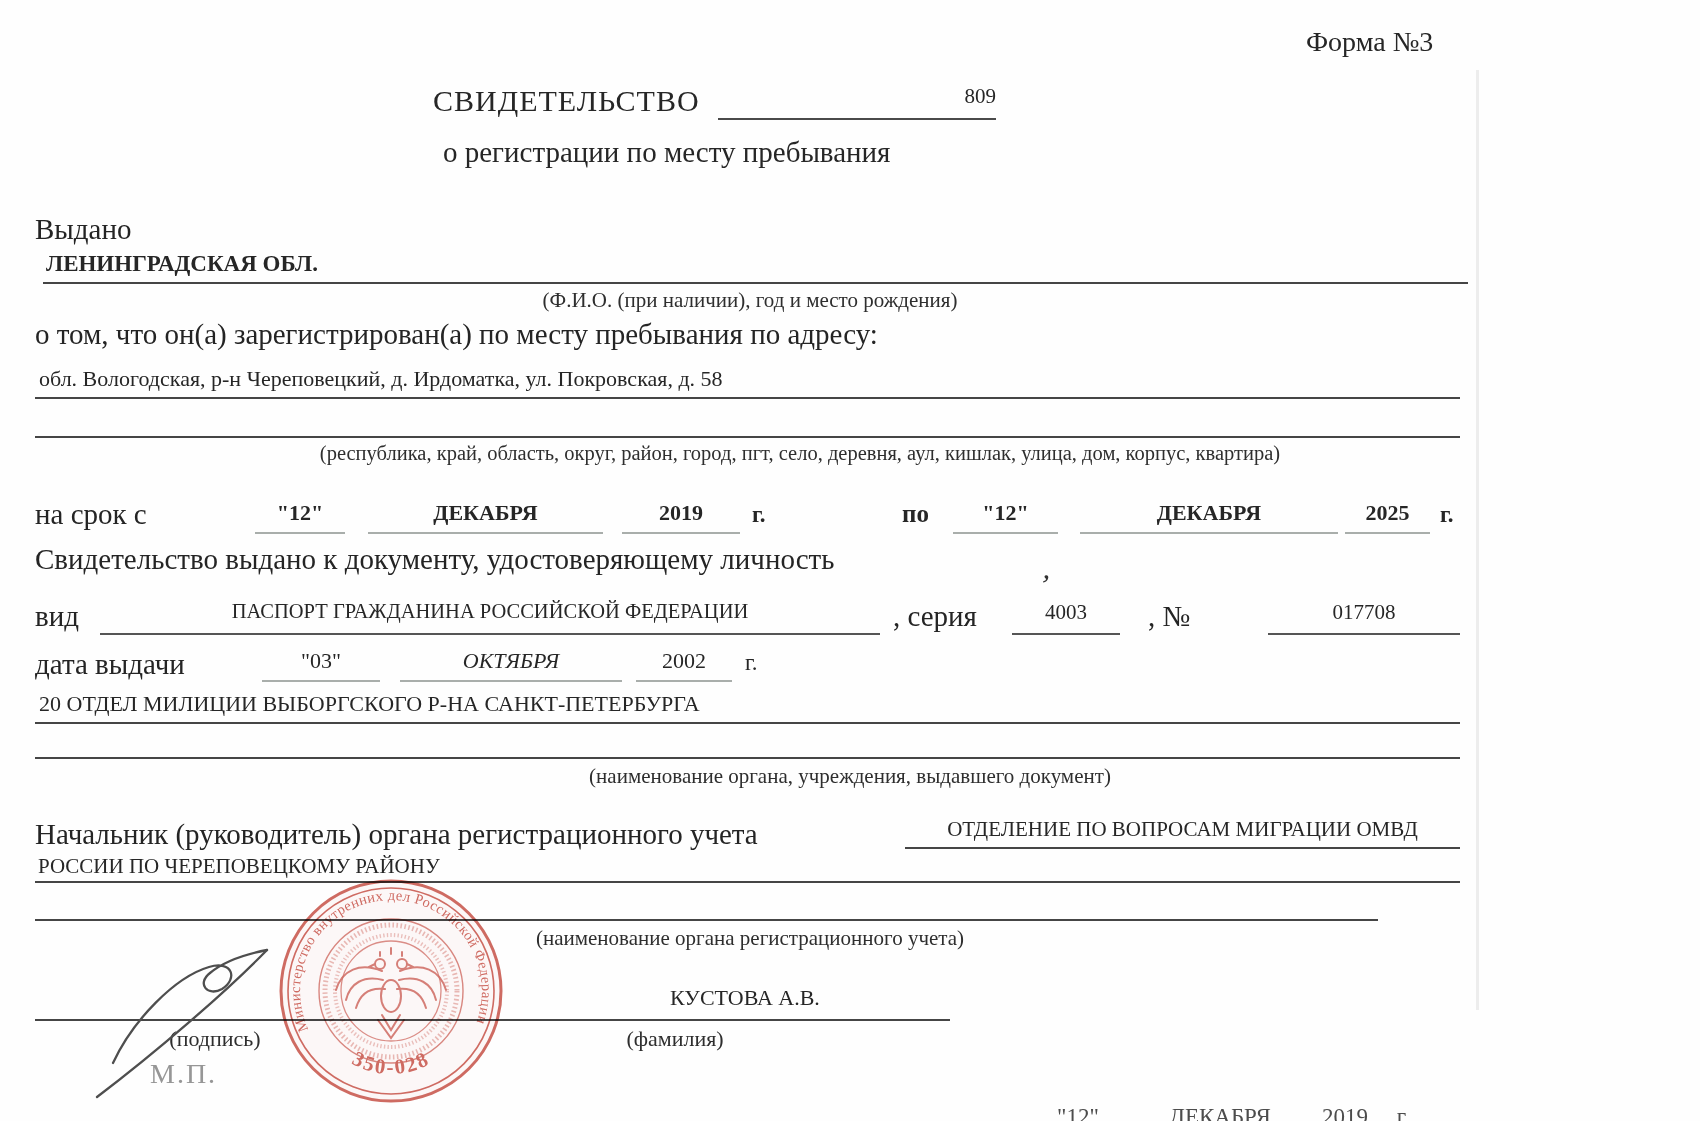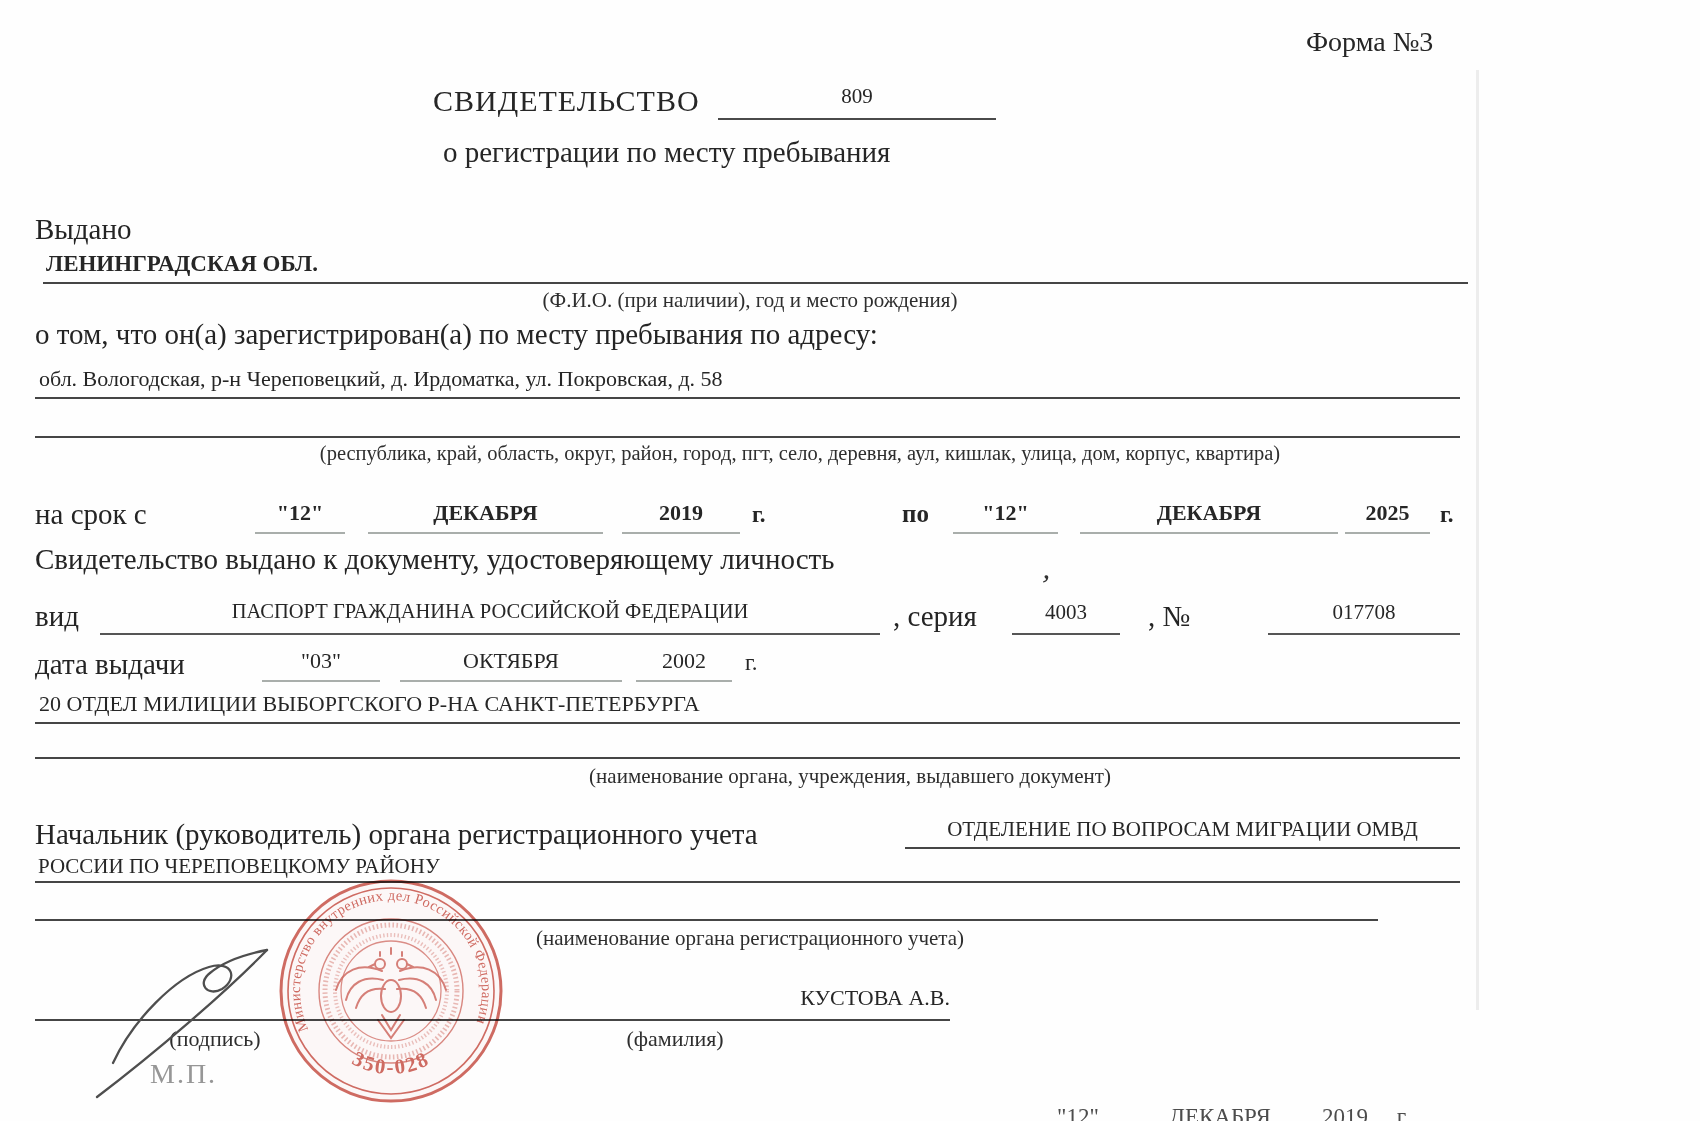--- a/index.html
+++ b/index.html
@@ -25,21 +25,21 @@
 </head>
 <body>
 
 <div class="page">
 
   <div class="abs scan-streak" style="left:1476px; top:70px; width:3px; height:940px;"></div>
 
   <div class="abs" style="left:1306px; top:16px; font-size:28px;margin-top:10px;">Форма №3</div>
 
   <div class="abs" style="left:433px; top:84px; font-size:30px; letter-spacing:1px;">СВИДЕТЕЛЬСТВО</div>
-  <div class="abs uval" style="left:718px; top:84px; width:278px; border-bottom:2px solid #4a4a4a; font-size:21px; height:36px; text-align:center;">809</div>
+  <div class="abs uval" style="left:718px; top:84px; width:278px; border-bottom:2px solid #4a4a4a; font-size:21px; height:36px; text-align:right;">809</div>
   <div class="abs" style="left:443px; top:136px; font-size:29px;">о регистрации по месту пребывания</div>
 
   <div class="abs lbl" style="left:35px; top:213px;">Выдано</div>
   <div class="abs rule fill-b" style="left:35px; top:251px; width:1425px; height:33px; font-size:23px; text-align:left; padding-left:3px;margin-left:8px;">ЛЕНИНГРАДСКАЯ ОБЛ.</div>
   <div class="abs cap" style="left:400px; top:288px; width:700px;">(Ф.И.О. (при наличии), год и место рождения)</div>
 
   <div class="abs lbl" style="left:35px; top:318px;">о том, что он(а) зарегистрирован(а) по месту пребывания по адресу:</div>
   <div class="abs rule leftval" style="left:35px; top:366px; width:1425px; height:33px;">обл. Вологодская, р-н Череповецкий, д. Ирдоматка, ул. Покровская, д. 58</div>
   <div class="abs rule" style="left:35px; top:436px; width:1425px; height:0;"></div>
   <div class="abs cap" style="left:150px; top:442px; width:1300px; font-size:20.5px;">(республика, край, область, округ, район, город, пгт, село, деревня, аул, кишлак, улица, дом, корпус, квартира)</div>
@@ -60,35 +60,35 @@
   <div class="abs lbl" style="left:35px; top:600px;">вид</div>
   <div class="abs uval fill" style="left:100px; top:600px; width:780px; height:35px; border-bottom:2px solid #555; font-size:20.5px;">ПАСПОРТ ГРАЖДАНИНА РОССИЙСКОЙ ФЕДЕРАЦИИ</div>
   <div class="abs" style="left:1040px; top:568px; font-size:30px; color:#333; transform:rotate(8deg);">’</div>
   <div class="abs lbl" style="left:893px; top:600px;">, серия</div>
   <div class="abs uval fill" style="left:1012px; top:600px; width:108px; height:35px; border-bottom:2px solid #555; font-size:21px;">4003</div>
   <div class="abs lbl" style="left:1148px; top:600px;">, №</div>
   <div class="abs uval fill" style="left:1268px; top:600px; width:192px; height:35px; border-bottom:2px solid #555; font-size:21px;">017708</div>
 
   <div class="abs lbl" style="left:35px; top:648px;">дата выдачи</div>
   <div class="abs uval rule-lt fill" style="left:262px; top:648px; width:118px; height:34px;">"03"</div>
-  <div class="abs uval rule-lt fill" style="left:400px; top:648px; width:222px; height:34px;">ОКТЯБРЯ</div>
+  <div class="abs uval rule-lt fill" style="left:400px; top:648px; width:222px; height:34px;font-style:italic;">ОКТЯБРЯ</div>
   <div class="abs uval rule-lt fill" style="left:636px; top:648px; width:96px; height:34px;">2002</div>
   <div class="abs fill" style="left:745px; top:650px; font-size:23px;">г.</div>
 
   <div class="abs rule leftval" style="left:35px; top:691px; width:1425px; height:33px;">20 ОТДЕЛ МИЛИЦИИ ВЫБОРГСКОГО Р-НА САНКТ-ПЕТЕРБУРГА</div>
   <div class="abs rule" style="left:35px; top:757px; width:1425px; height:0;"></div>
   <div class="abs cap" style="left:350px; top:764px; width:1000px;">(наименование органа, учреждения, выдавшего документ)</div>
 
   <div class="abs lbl" style="left:35px; top:818px;">Начальник (руководитель) органа регистрационного учета</div>
   <div class="abs uval fill" style="left:905px; top:817px; width:555px; height:32px; border-bottom:2px solid #454545; font-size:21px;">ОТДЕЛЕНИЕ ПО ВОПРОСАМ МИГРАЦИИ ОМВД</div>
   <div class="abs rule" style="left:35px; top:854px; width:1425px; height:29px; font-size:21px; text-align:left; padding-left:3px;">РОССИИ ПО ЧЕРЕПОВЕЦКОМУ РАЙОНУ</div>
   <div class="abs rule" style="left:35px; top:919px; width:1343px; height:0;"></div>
   <div class="abs cap" style="left:300px; top:926px; width:900px;">(наименование органа регистрационного учета)</div>
 
-  <div class="abs fill" style="left:540px; top:985px; width:410px; font-size:22px;text-align:right;">КУСТОВА А.В.</div>
+  <div class="abs fill" style="left:540px; top:985px; width:410px; font-size:22px;">КУСТОВА А.В.</div>
   <div class="abs rule" style="left:35px; top:1019px; width:915px; height:0; border-bottom-width:2px;"></div>
   <div class="abs cap" style="left:100px; top:1026px; width:230px; font-size:22px;">(подпись)</div>
   <div class="abs cap" style="left:560px; top:1026px; width:230px; font-size:22px;">(фамилия)</div>
   <div class="abs" style="left:150px; top:1058px; font-size:28px; color:#969696; letter-spacing:2px;">М.П.</div>
 
   <svg class="abs" style="left:75px; top:935px; overflow:visible;" width="230" height="175" viewBox="0 0 230 175">
     <g fill="none" stroke="#4e4e4e" stroke-width="2.3" stroke-linecap="round">
       <path d="M 38 128 C 58 85 100 42 134 32 C 158 25 163 44 147 54 C 133 62 121 49 135 38 C 146 29 166 20 192 15"></path>
       <path d="M 192 15 C 150 58 80 118 22 162"></path>
     </g>

